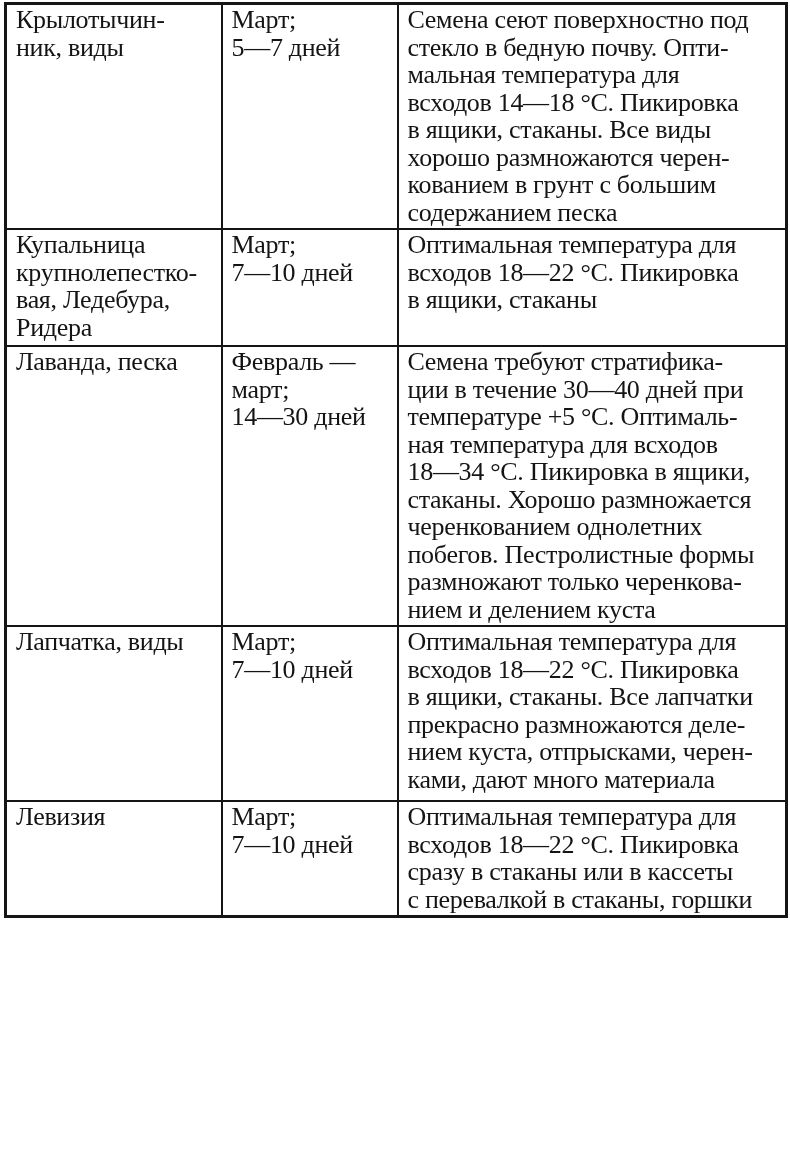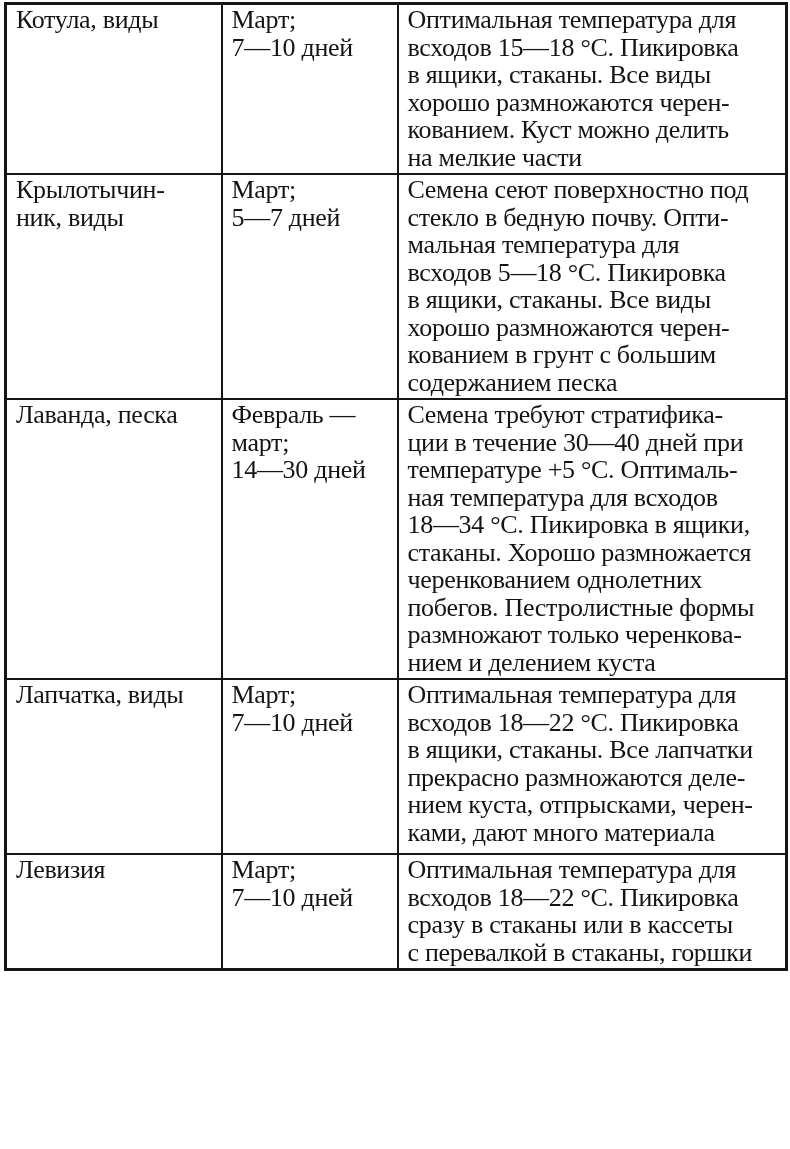--- a/index.html
+++ b/index.html
@@ -43,44 +43,44 @@
 </head>
 <body>
 
 <table class="plant-table">
   <colgroup>
     <col class="c-plant">
     <col class="c-sowing">
     <col class="c-notes">
   </colgroup>
   <tbody>
-    <tr style="height:163px">
-      <td>Котула, виды</td>
-      <td>Март;
-7—10 дней</td>
-      <td>Оптимальная температура для
-всходов 15—18 °С. Пикировка
-в ящики, стаканы. Все виды
-хорошо размножаются черен-
-кованием. Куст можно делить
-на мелкие части</td>
-    </tr>
     <tr style="height:225px">
       <td>Крылотычин-
 ник, виды</td>
       <td>Март;
 5—7 дней</td>
       <td>Семена сеют поверхностно под
 стекло в бедную почву. Опти-
 мальная температура для
-всходов 5—18 °С. Пикировка
+всходов 14—18 °С. Пикировка
 в ящики, стаканы. Все виды
 хорошо размножаются черен-
 кованием в грунт с большим
 содержанием песка</td>
+    </tr>
+    <tr style="height:117px">
+      <td>Купальница
+крупнолепестко-
+вая, Ледебура,
+Ридера</td>
+      <td>Март;
+7—10 дней</td>
+      <td>Оптимальная температура для
+всходов 18—22 °С. Пикировка
+в ящики, стаканы</td>
     </tr>
     <tr style="height:267px">
       <td>Лаванда, песка</td>
       <td>Февраль —
 март;
 14—30 дней</td>
       <td>Семена требуют стратифика-
 ции в течение 30—40 дней при
 температуре +5 °С. Оптималь-
 ная температура для всходов

